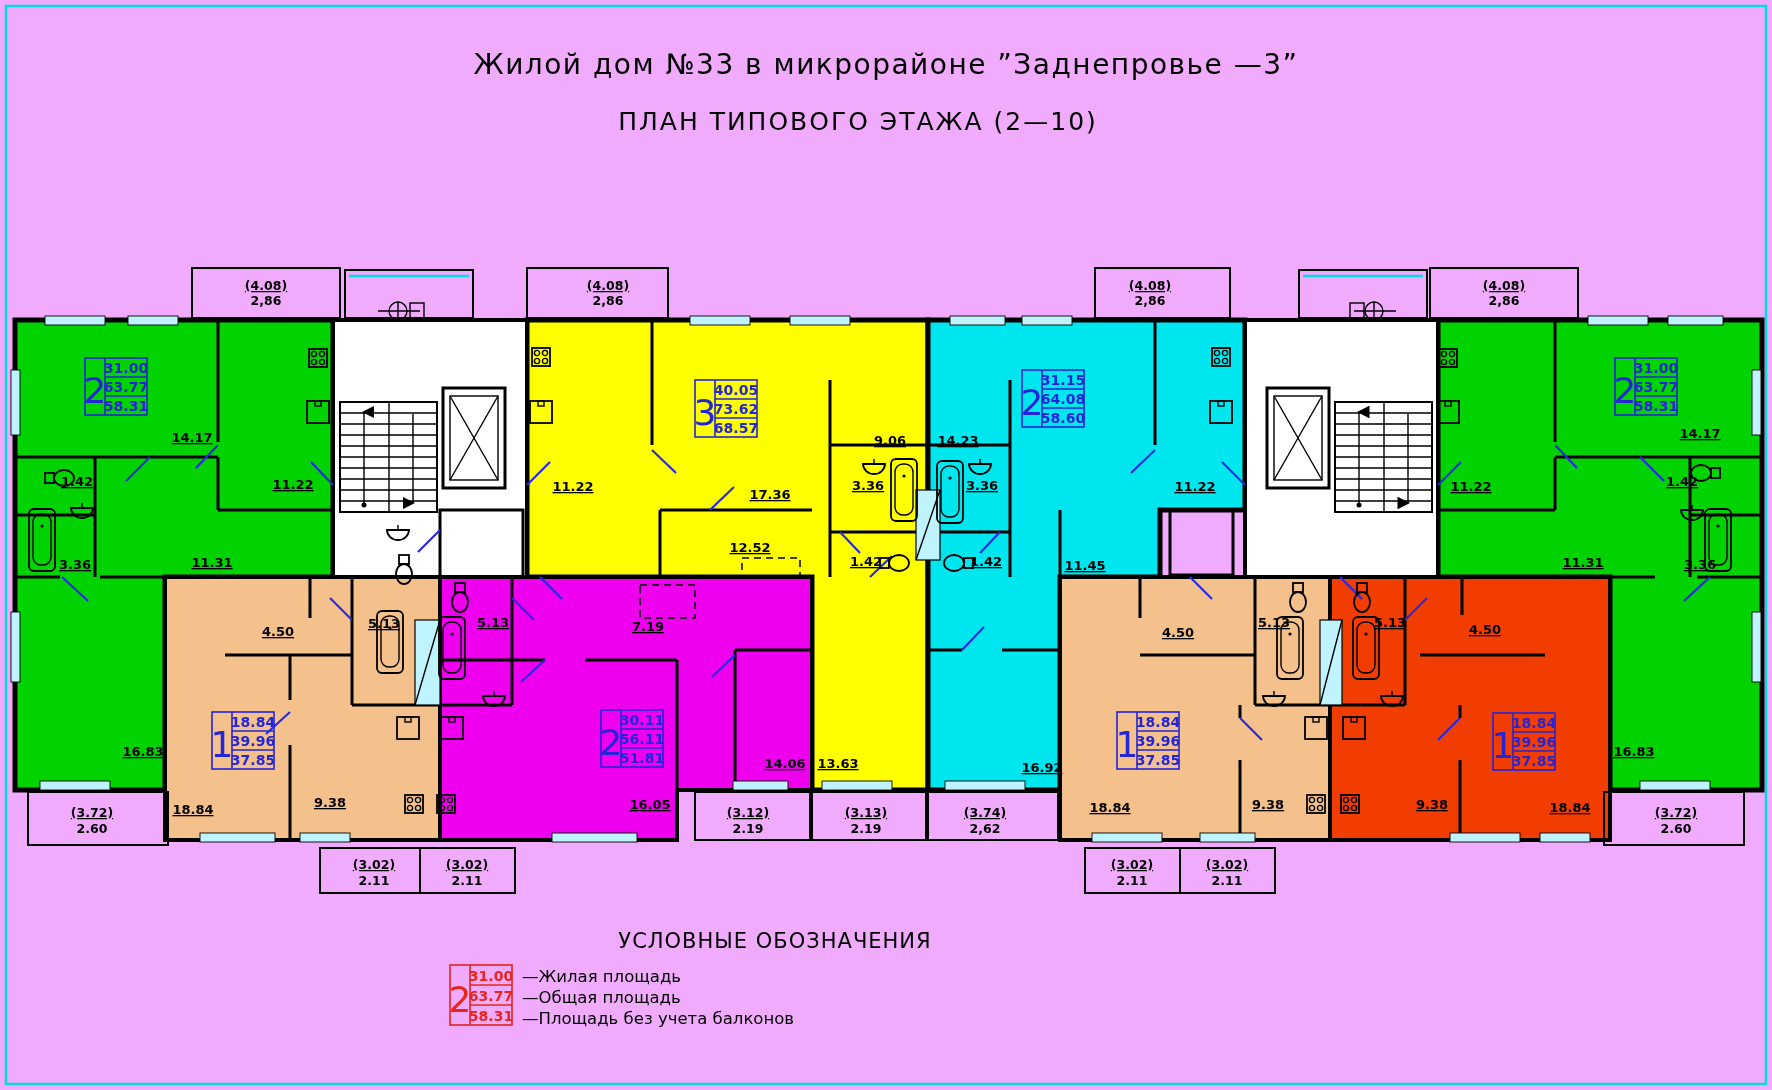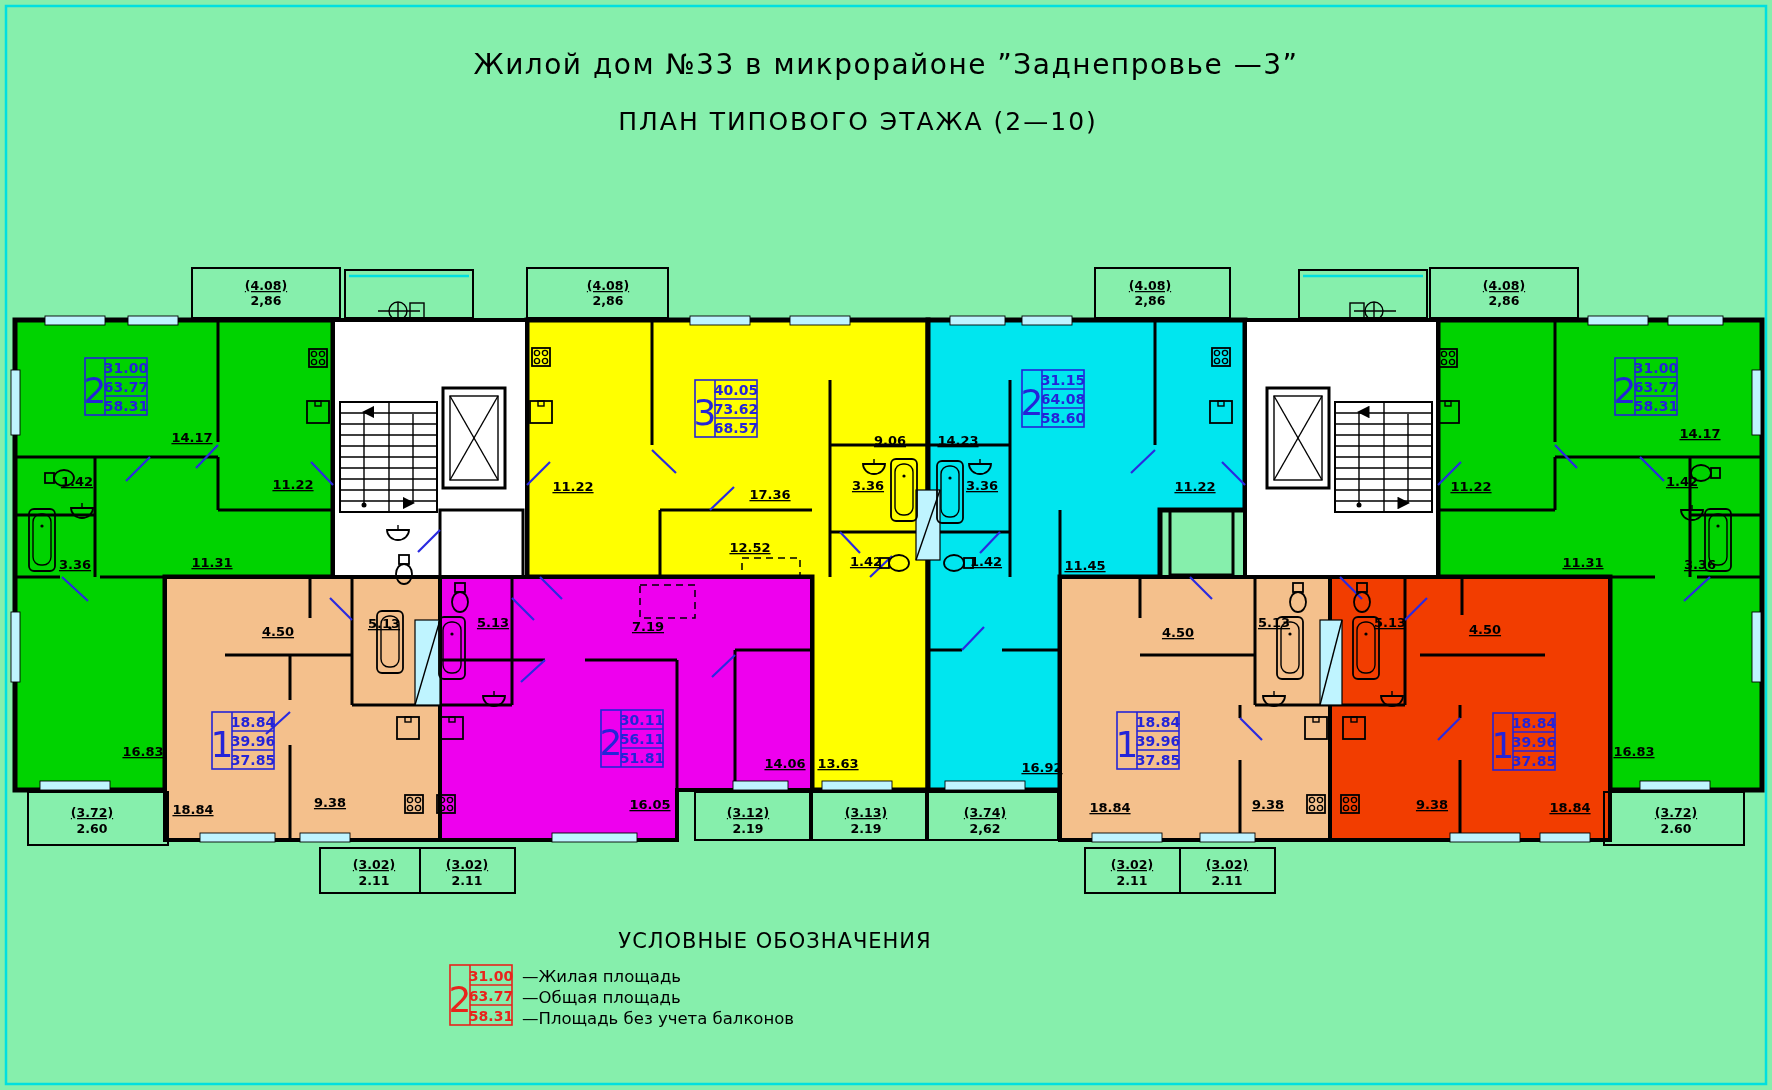--- a/index.html
+++ b/index.html
@@ -1,16 +1,16 @@
 <!DOCTYPE html>
 <html style="--c-green: #00d300; --c-yellow: #ffff00; --c-cyan: #00e6ef; --c-magenta: #ee00ee; --c-tan: #f4c08c; --c-orange: #f23d00; --c-label_blue: #2424d8; --c-legend_red: #e8241c; --c-door_blue: #2a2ae0; --c-window: #bff4ff; --c-border_cyan: #00dfdf; --c-wall: #000000;"><head>
 <meta charset="utf-8">
 <style>
   html,body{margin:0;padding:0;background:#fff;}
-  .stage{position:relative;width:1772px;height:1090px;background:#86efac;overflow:hidden;
+  .stage{position:relative;width:1772px;height:1090px;background:#f0abfc;overflow:hidden;
          font-family:"DejaVu Sans",sans-serif;}
   svg{position:absolute;left:0;top:0;}
   
   .f-green{fill:var(--c-green);}  .f-yellow{fill:var(--c-yellow);}
   .f-cyan{fill:var(--c-cyan);}    .f-magenta{fill:var(--c-magenta);}
   .f-tan{fill:var(--c-tan);}      .f-orange{fill:var(--c-orange);}
   .f-white{fill:#ffffff;}
   .t5{stroke:#000;stroke-width:5;stroke-linejoin:miter;}
   .t4{stroke:#000;stroke-width:4;}
   .t3{stroke:#000;stroke-width:3;fill:none;}

